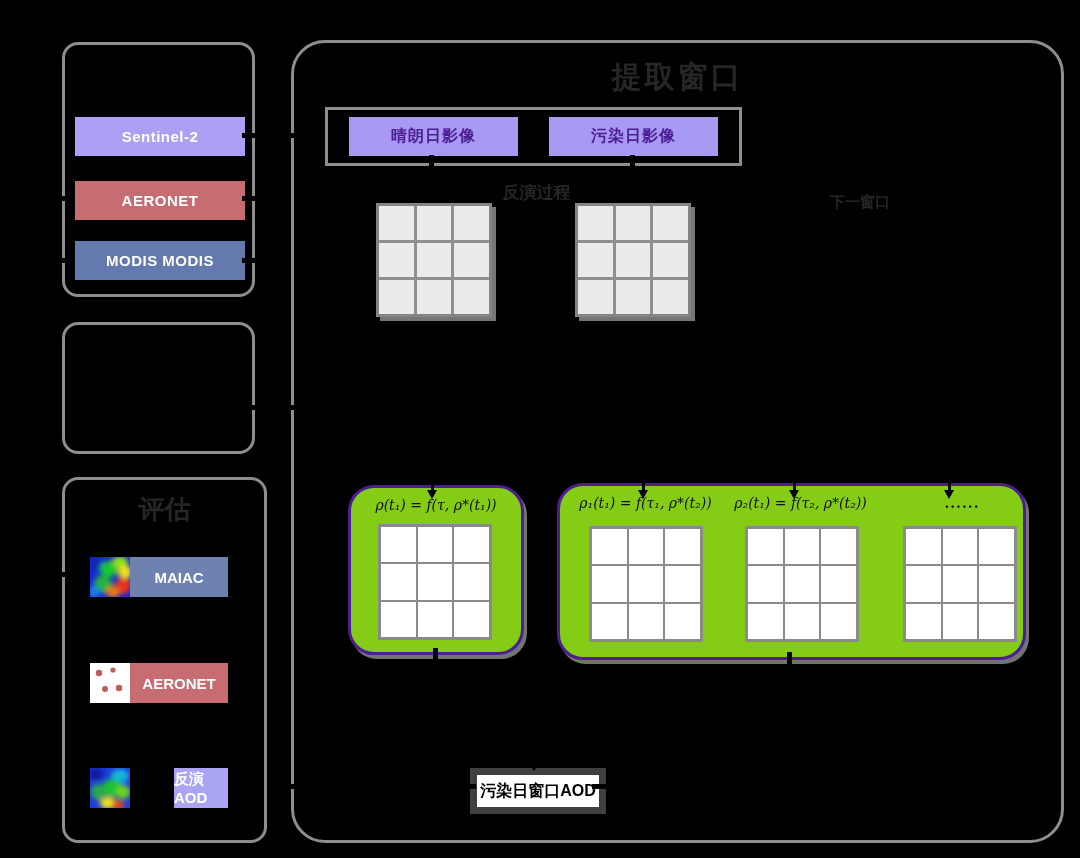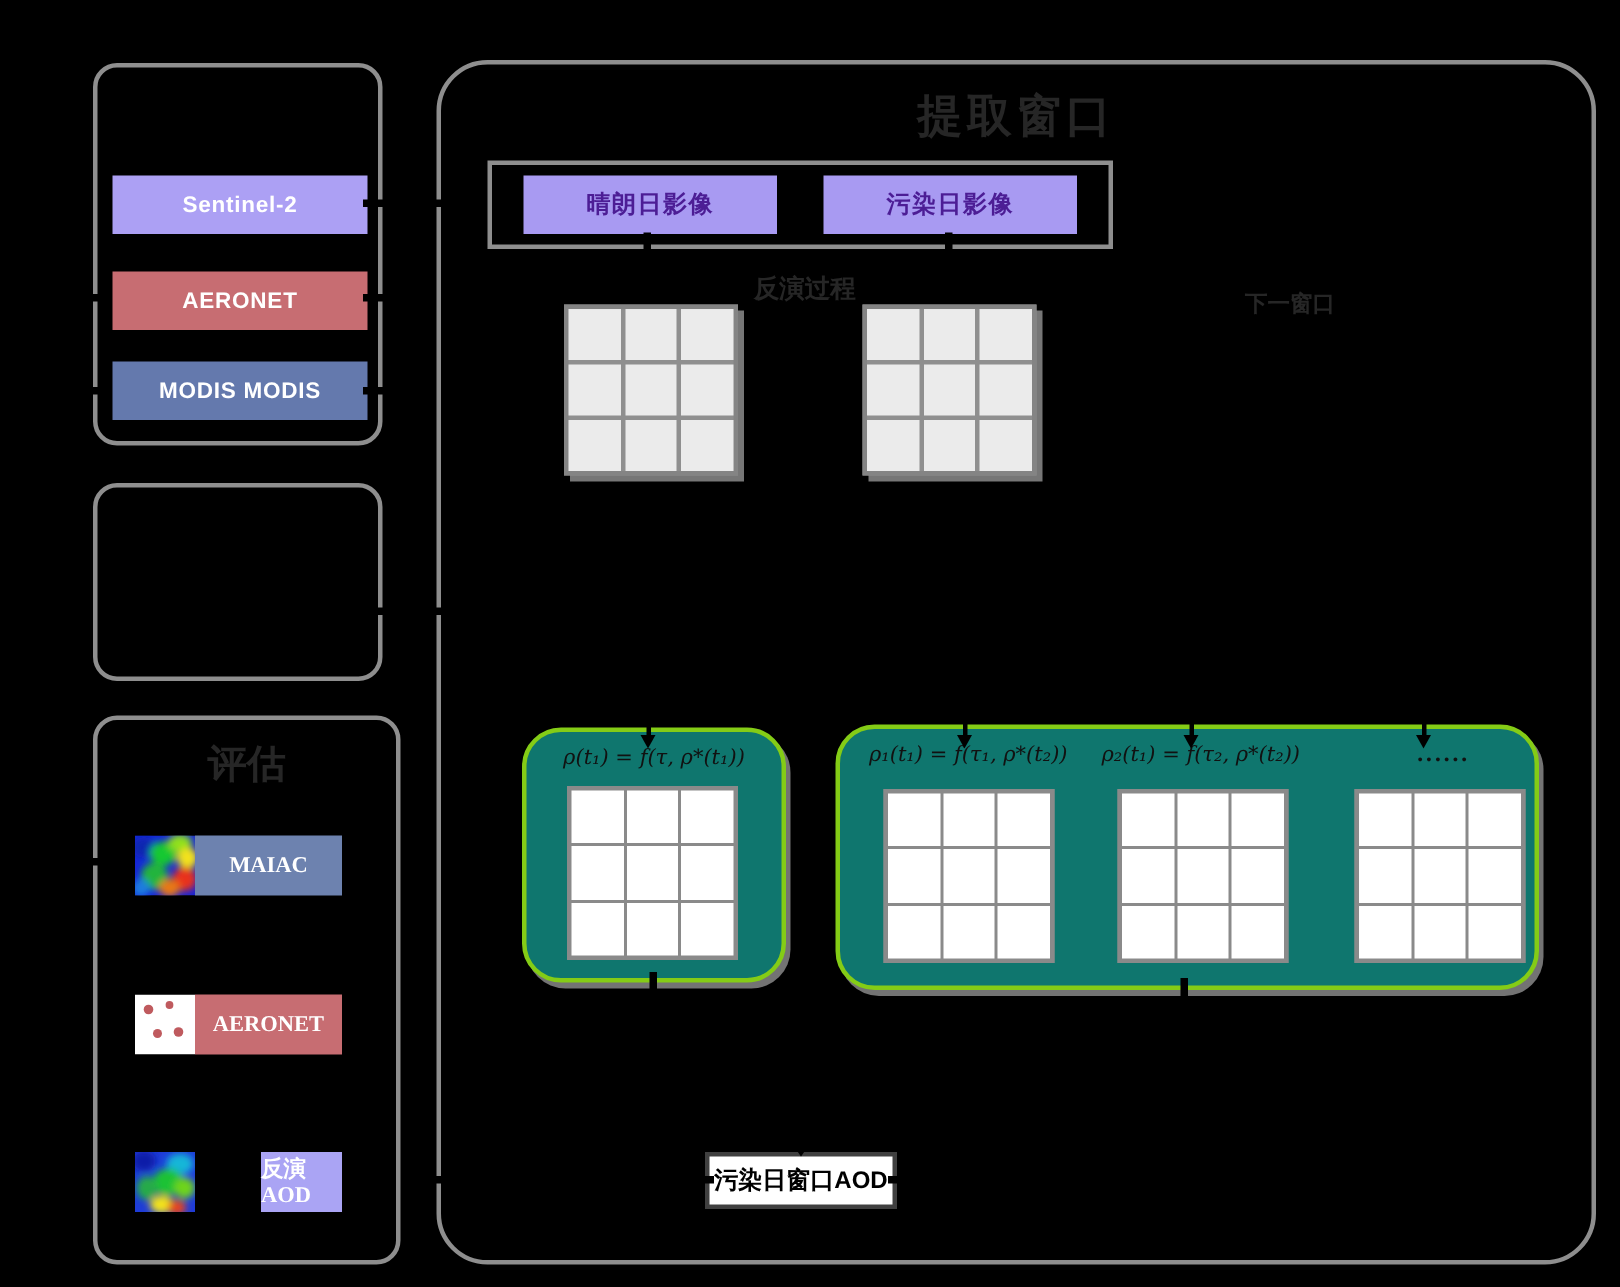--- a/index.html
+++ b/index.html
@@ -12,21 +12,21 @@
   
   .src-bar{position:absolute;left:10px;width:170px;height:39px;display:flex;align-items:center;
            justify-content:center;color:#fff;font-weight:700;font-size:15px;letter-spacing:.5px;}
   .bar-purple{background:#aca0f4;}
   .bar-red{background:#c76d72;}
   .bar-blue{background:#6479ad;}
 
   
   .eval-title{position:absolute;top:12px;left:0;width:100%;text-align:center;
               font-size:26px;font-weight:700;color:#262626;}
-  .eval-row{position:absolute;left:25px;width:138px;height:40px;display:flex;font-family:Liberation Serif, serif;}
+  .eval-row{position:absolute;left:25px;width:138px;height:40px;display:flex;}
   .eval-thumb{width:40px;height:40px;flex:none;}
   .eval-thumb svg{display:block;width:40px;height:40px;}
   .eval-label{flex:1;display:flex;align-items:center;justify-content:center;color:#fff;
               font-weight:700;font-size:15px;}
   .eval-blue{background:#6d82af;}
   .eval-red{background:#c76d72;}
   .eval-purple{background:#aaa4f4;}
 
   
   .main-title{position:absolute;top:14px;left:0;width:100%;text-align:center;
@@ -41,28 +41,28 @@
   .grid9.gray{width:110px;height:108px;gap:3px;background:#8f8f8f;border:3px solid #848484;
               box-shadow:4px 4px 0 #767676;}
   .grid9.gray .cell{background:#ebebeb;}
   .grid9.white{width:108px;height:110px;gap:2px;background:#8a8a8a;border:3px solid #8a8a8a;}
   .grid9.white .cell{background:#fff;}
 
   .lookup-btn{position:absolute;left:158px;top:349px;width:163px;height:43px;background:#ca7478;
               color:#fff;display:flex;align-items:center;justify-content:center;
               font-size:17px;font-weight:700;letter-spacing:2px;}
 
-  .white-container{position:absolute;background:#0f766e;border:3px solid #84cc16;border-radius:26px;
+  .white-container{position:absolute;background:#84cc16;border:3px solid #4c1d95;border-radius:26px;
                    box-shadow:3px 4px 0 #737373;}
   .formula{position:absolute;top:9px;font-family:"DejaVu Serif","Liberation Serif",serif;
            font-style:italic;font-size:14px;color:#111;text-align:center;white-space:nowrap;}
   .dots{font-weight:700;font-style:normal;letter-spacing:1px;}
 
   .aod-box{position:absolute;left:176px;top:725px;width:122px;height:32px;background:#fff;
-           border:3px solid #404040;color:#000;font-weight:700;font-size:16px;
+           border:7px solid #404040;color:#000;font-weight:700;font-size:16px;
            display:flex;align-items:center;justify-content:center;white-space:nowrap;}
 
   
   .down-arrow{position:absolute;width:3px;height:20px;background:#000;}
   .down-arrow::after{content:'';position:absolute;top:20px;left:-4px;width:0;height:0;
                      border:5.5px solid transparent;border-bottom:0;border-top:9px solid #000;}
   .tick-h{position:absolute;width:14px;height:5px;background:#000;}
   .tick-v{position:absolute;width:5px;height:13px;background:#000;}
   .tri{position:absolute;width:0;height:0;border:7px solid transparent;border-bottom:0;
        border-top:10px solid #000;}

